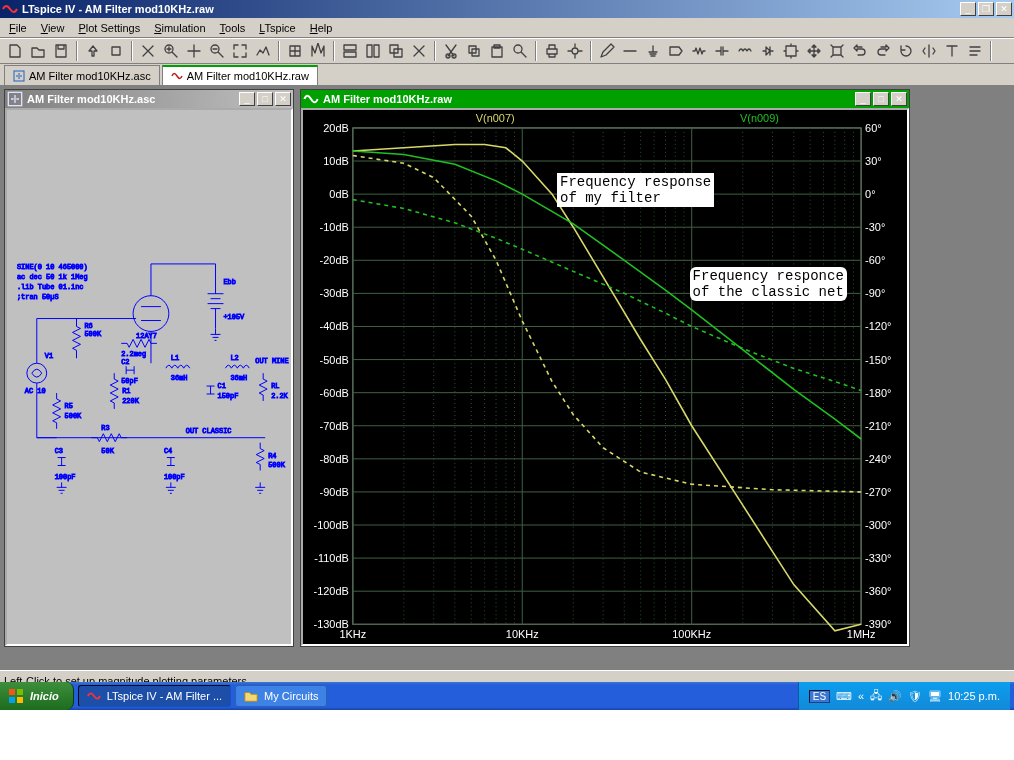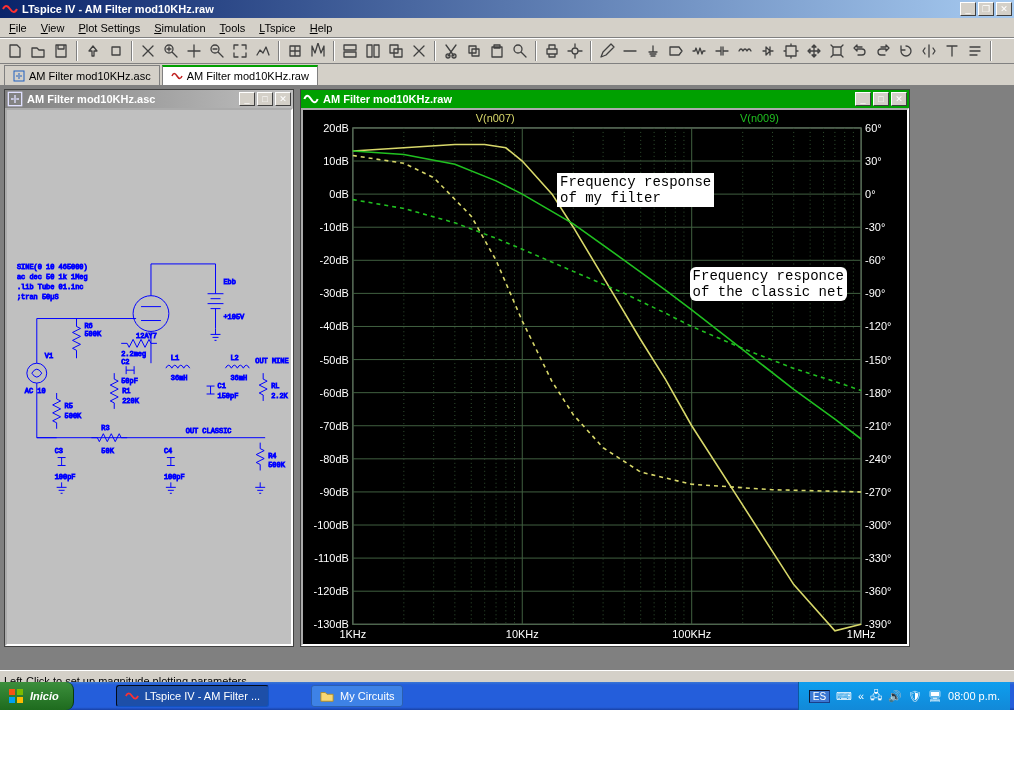--- a/index.html
+++ b/index.html
@@ -48,21 +48,21 @@
   .plot { position:absolute; inset:0; }
   .plot .grid line { stroke:#406040; stroke-width:1; }
   .plot .grid line.minor { stroke-dasharray:1 3; stroke:#305030;}
   .plot .axis text { fill:#fff; font-size:11px; font-family: "Arial", sans-serif;}
   .annotation { position:absolute; background:#fff; color:#000; font-family:"Courier New",monospace; font-size:14px; padding:1px 3px; }
   
   
   .statusbar { height:20px; background:#d4d0c8; border-top:1px solid #fff; display:flex; align-items:center; padding:2px 4px; font-size:11px; position:absolute; left:0; right:0; bottom:70px;}
   
   
-  .taskbar { position:absolute; left:0; right:0; bottom:50px; height:28px; background: linear-gradient(to bottom, #3b77d3, #245edb 10%, #245edb 90%, #1941a5); display:flex; align-items:center; padding-right:4px;gap:38px;}
+  .taskbar { position:absolute; left:0; right:0; bottom:50px; height:28px; background: linear-gradient(to bottom, #3b77d3, #245edb 10%, #245edb 90%, #1941a5); display:flex; align-items:center; padding-right:4px;}
   .startbtn { height:28px; background: linear-gradient(to bottom, #3c8f3c, #1e6b1e); color:#fff; font-weight:bold; font-style:italic; padding:0 14px 0 8px; display:flex; align-items:center; gap:6px; border-radius:0 8px 8px 0; border-right:1px solid #0a3a0a;}
   .taskbtn { height:22px; margin-left:4px; background:#3e82e6; border:1px solid #2b5fb0; color:#fff; padding:0 8px; display:flex; align-items:center; gap:6px; border-radius:3px;}
   .taskbtn.active { background:#1d4fa8; border:1px inset #0a2f6e;}
   .tray { margin-left:auto; height:28px; background: linear-gradient(to bottom, #0d9eee, #1289d8); display:flex; align-items:center; padding:0 10px; gap:6px; color:#fff; border-left:1px solid #0a5aa0;}
   .tray .lang { background:#3b77d3; border:1px inset #1a3f8a; padding:0 3px; font-size:10px;}
   
   .blank { position:absolute; left:0; right:0; bottom:0; height:50px; background:#fff;}
 </style>
 </head>
 <body>
@@ -598,17 +598,17 @@
     <span>My Circuits</span>
   </div>
   <div class="tray">
     <span class="lang">ES</span>
     <span>⌨</span>
     <span>«</span>
     <span>🖧</span>
     <span>🔊</span>
     <span>🛡</span>
     <span>🖥</span>
-    <span>08:00 p.m.</span>
+    <span>10:25 p.m.</span>
   </div>
 </div>
 
 <div class="blank"></div>
 
 </body></html>

